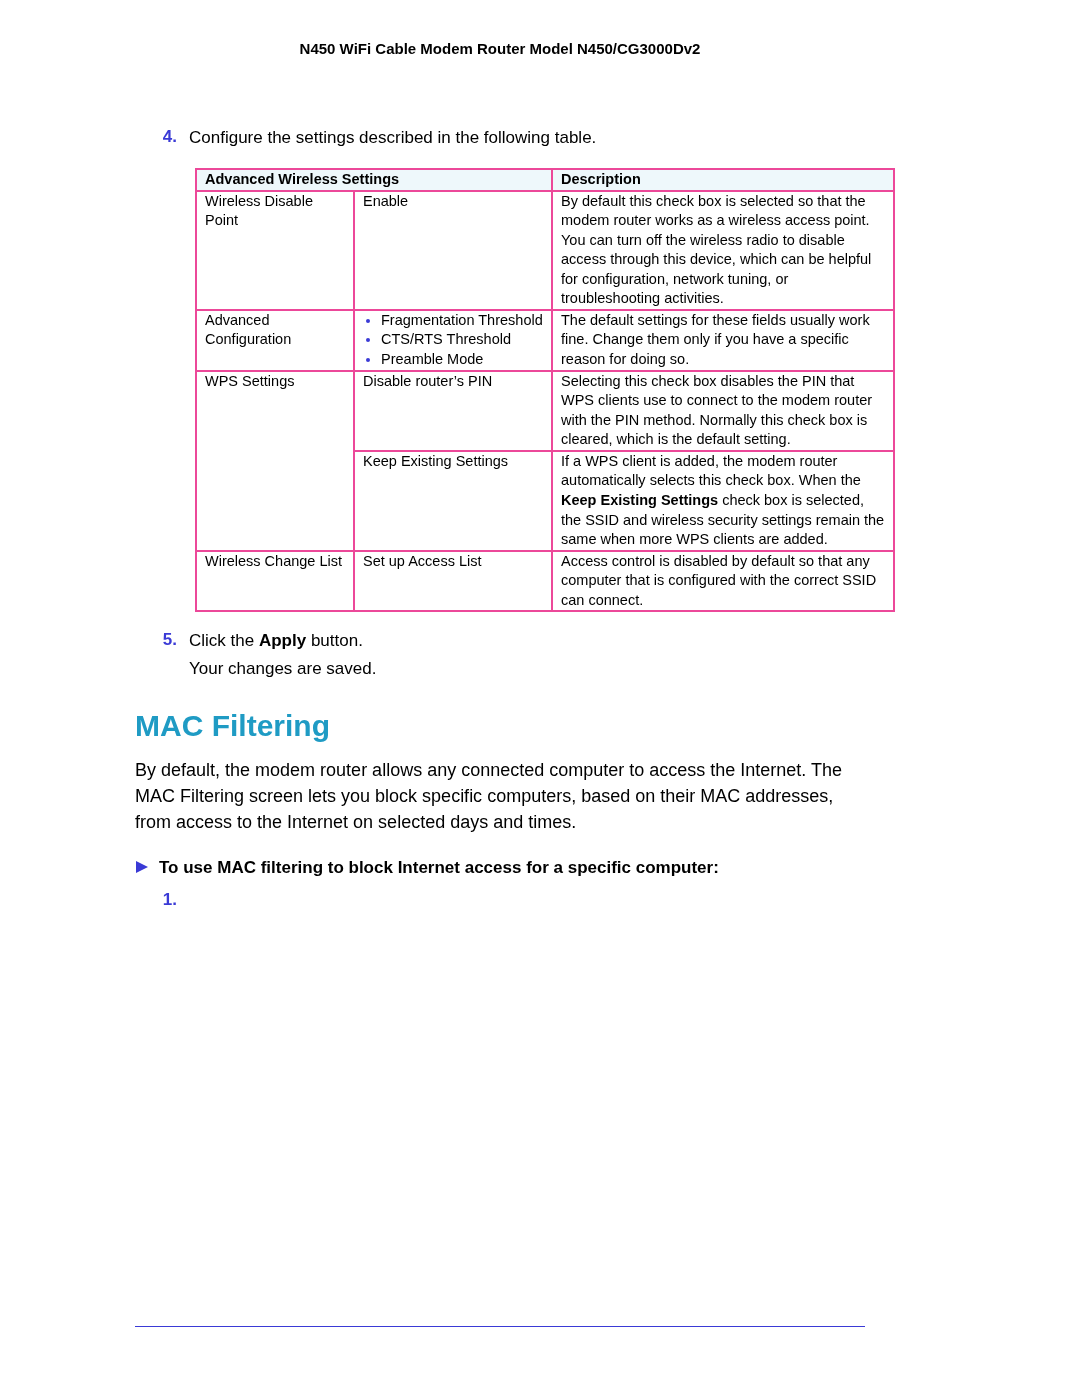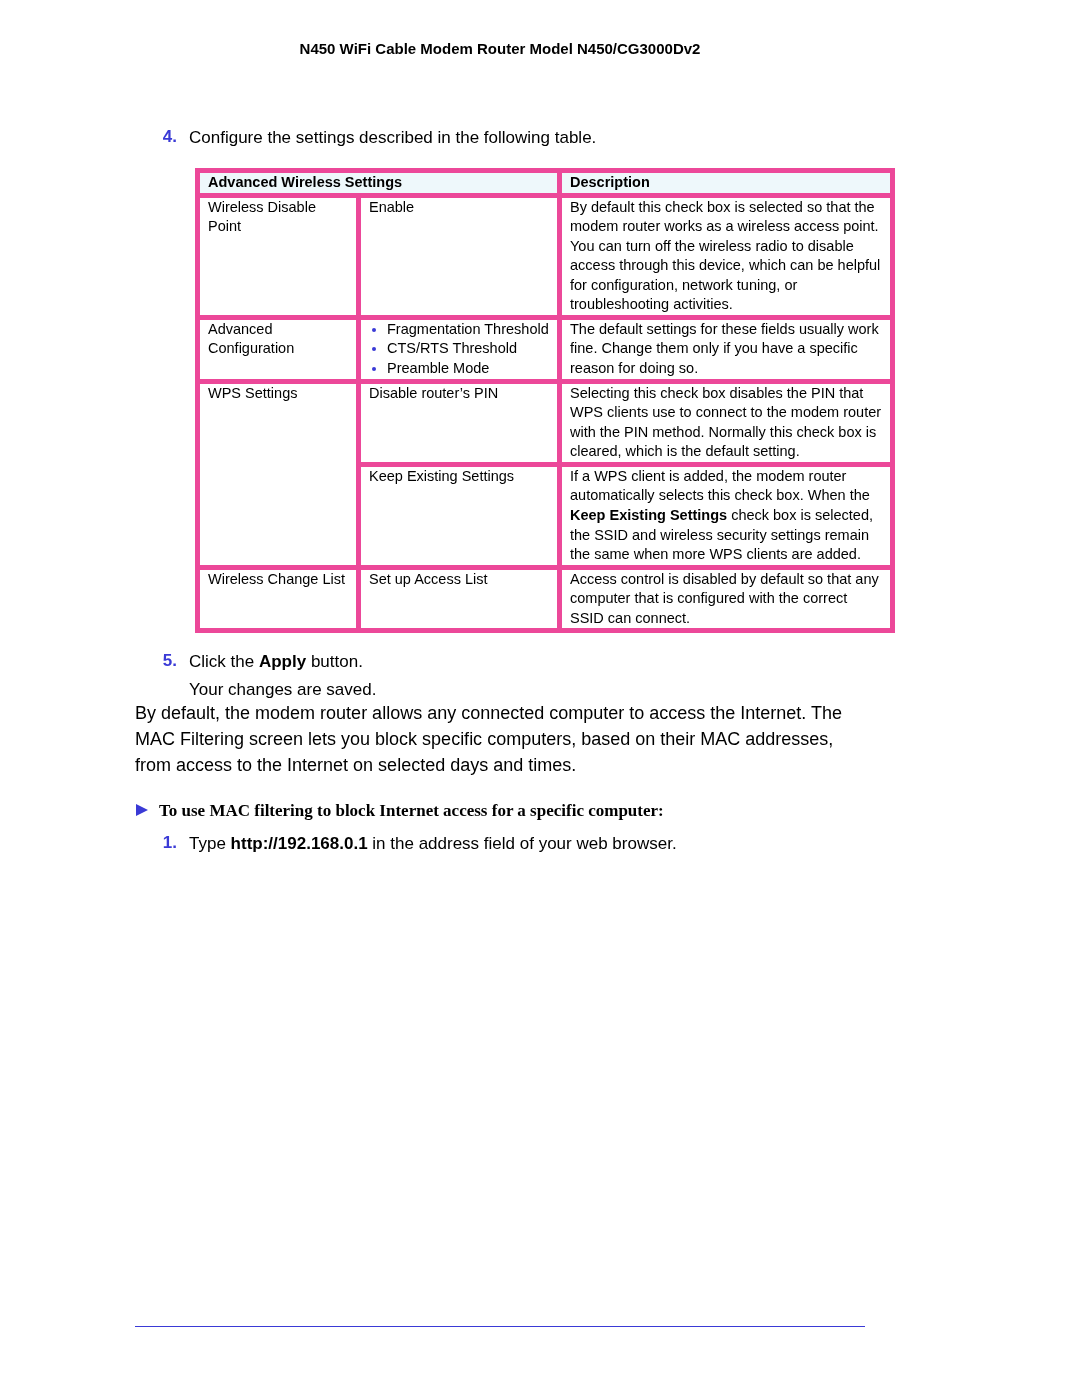--- a/index.html
+++ b/index.html
@@ -35,41 +35,41 @@
   }
   .step-body { font-size:17px; line-height:1.35; }
   table.settings {
     border-collapse: collapse;
     width: 700px;
     margin: 18px 0 18px 60px;
     font-size: 14.5px;
     line-height:1.35;
   }
   table.settings th, table.settings td {
-    border: 5px solid #ec4899;
+    border: 2px solid #ec4899;
     padding: 0 8px;
     vertical-align: top;
     text-align: left;
   }
   table.settings th {
     background: #eef8fb;
     font-weight: bold;
   }
   .col1 { width: 140px; }
   .col2 { width: 180px; }
   .bullets { margin:0; padding-left:18px; }
   .bullets li::marker { color:#3a3ad6; }
   .section-heading {
     color: #1f9bc4;
     font-size: 30px;
     font-weight: bold;
     margin: 30px 0 14px 0;
   }
   .para { font-size:18px; line-height:1.45; margin:0 0 22px 0; }
-  .proc-title-row { display:flex; align-items:center; margin-bottom:12px;font-family:Liberation Serif, serif; }
+  .proc-title-row { display:flex; align-items:center; margin-bottom:12px; }
   .proc-arrow { flex:0 0 auto; margin-right:10px; margin-top:2px; }
   .proc-title { font-weight:bold; font-size:17px; }
   .footer-rule {
     position:absolute; left:135px; right:135px; bottom:70px;
     border-top:1px solid #3a3ad6;
   }
   .footer-text {
     position:absolute; left:0; right:0; bottom:28px;
     text-align:center; color:#3a3ad6; font-weight:bold;
     font-size:15px; line-height:1.6;
@@ -131,32 +131,30 @@
   </table>
 
   <div class="step-row">
     <div class="step-num">5.</div>
     <div class="step-body">
       <span>Click the </span><b>Apply</b><span> button.</span>
     </div>
   </div>
   <div class="sub-indent">Your changes are saved.</div>
 
+  <div class="section-heading">MAC Filtering</div>
   <p class="para">By default, the modem router allows any connected computer to access the Internet. The MAC Filtering screen lets you block specific computers, based on their MAC addresses, from access to the Internet on selected days and times.</p>
 
   <div class="proc-title-row">
     <span class="proc-arrow">
       <svg width="14" height="14" viewBox="0 0 14 14">
           <polygon points="1,1 13,7 1,13" fill="#3a3ad6"></polygon>
         </svg>
     </span>
     <span class="proc-title">To use MAC filtering to block Internet access for a specific computer:</span>
   </div>
 
   <div class="step-row">
     <div class="step-num">1.</div>
-    <div class="step-body">
-      <span>Type </span><b>http://192.168.0.1</b><span> in the address field of your web browser.</span>
-    </div>
   </div>
 
   <div class="footer-rule"></div>
 </div>
 
 </body></html>

